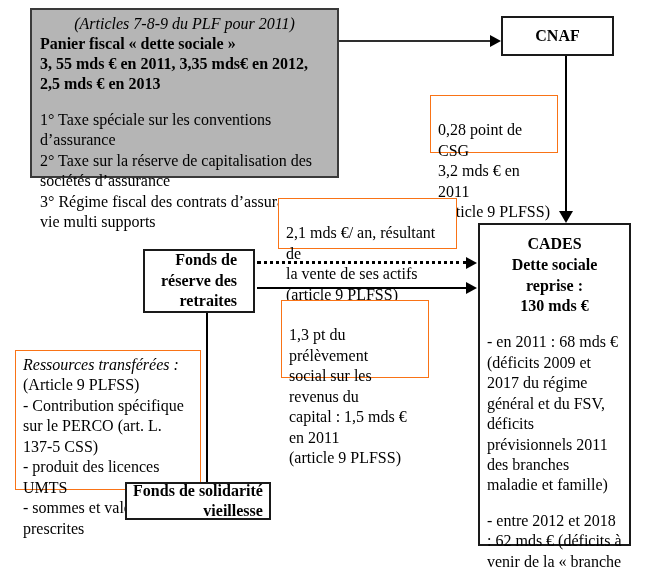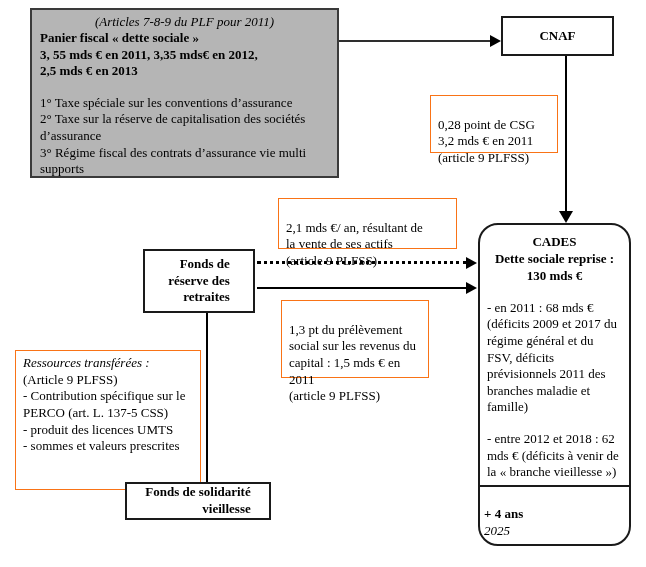--- a/index.html
+++ b/index.html
@@ -1,40 +1,40 @@
 <!DOCTYPE html>
 <html><head>
 <meta charset="utf-8">
 <style>
   html,body{margin:0;padding:0;background:#fff;}
   .canvas{
     position:relative;width:646px;height:567px;background:#ffffff;
     font-family:"Liberation Serif","DejaVu Serif",serif;
-    font-size:13px;color:#000;overflow:hidden;
+    font-size:16px;color:#000;overflow:hidden;
   }
   .box{position:absolute;box-sizing:border-box;background:#fff;border:1px solid #f97316;}
   .entity{border:2px solid #1a1a1a;}
   .bold{font-weight:bold;}
   .italic{font-style:italic;}
   .underline{}
   .center{text-align:center;}
   .ml{white-space:pre-line;line-height:1.28;}
   .note{padding:4px 7px;line-height:1.28;}
   .flexc{display:flex;align-items:center;justify-content:center;text-align:right;}
   .hline,.vline{position:absolute;background:#2e2e2e;}
   .arrow-right{position:absolute;width:0;height:0;
     border-top:6px solid transparent;border-bottom:6px solid transparent;border-left:11px solid #000;}
   .arrow-down{position:absolute;width:0;height:0;
     border-left:7px solid transparent;border-right:7px solid transparent;border-top:12px solid #000;}
   .dotted{position:absolute;height:0;border-top:3px dotted #000;}
   
   .panier{left:30px;top:8px;width:309px;height:170px;border:2px solid #3a3a3a;padding:4px 8px;line-height:1.25;}
   .panier .items{margin-top:15px;}
   
-  .cades{left:478px;top:223px;width:153px;height:323px;display:flex;flex-direction:column;border-radius:20px;}
+  .cades{left:478px;top:223px;width:153px;height:323px;display:flex;flex-direction:column;}
   .cades-main{flex:1;padding:7px 7px 0 7px;line-height:1.28;}
   .cades-head{text-align:center;font-weight:bold;line-height:1.3;margin-top:2px;}
   .cades-para{margin-top:15px;}
   .cades-footer{border-top:2px solid #1a1a1a;padding:19px 4px 4px 4px;line-height:1.3;}
 </style>
 </head>
 <body>
 
 <div class="canvas">
 

